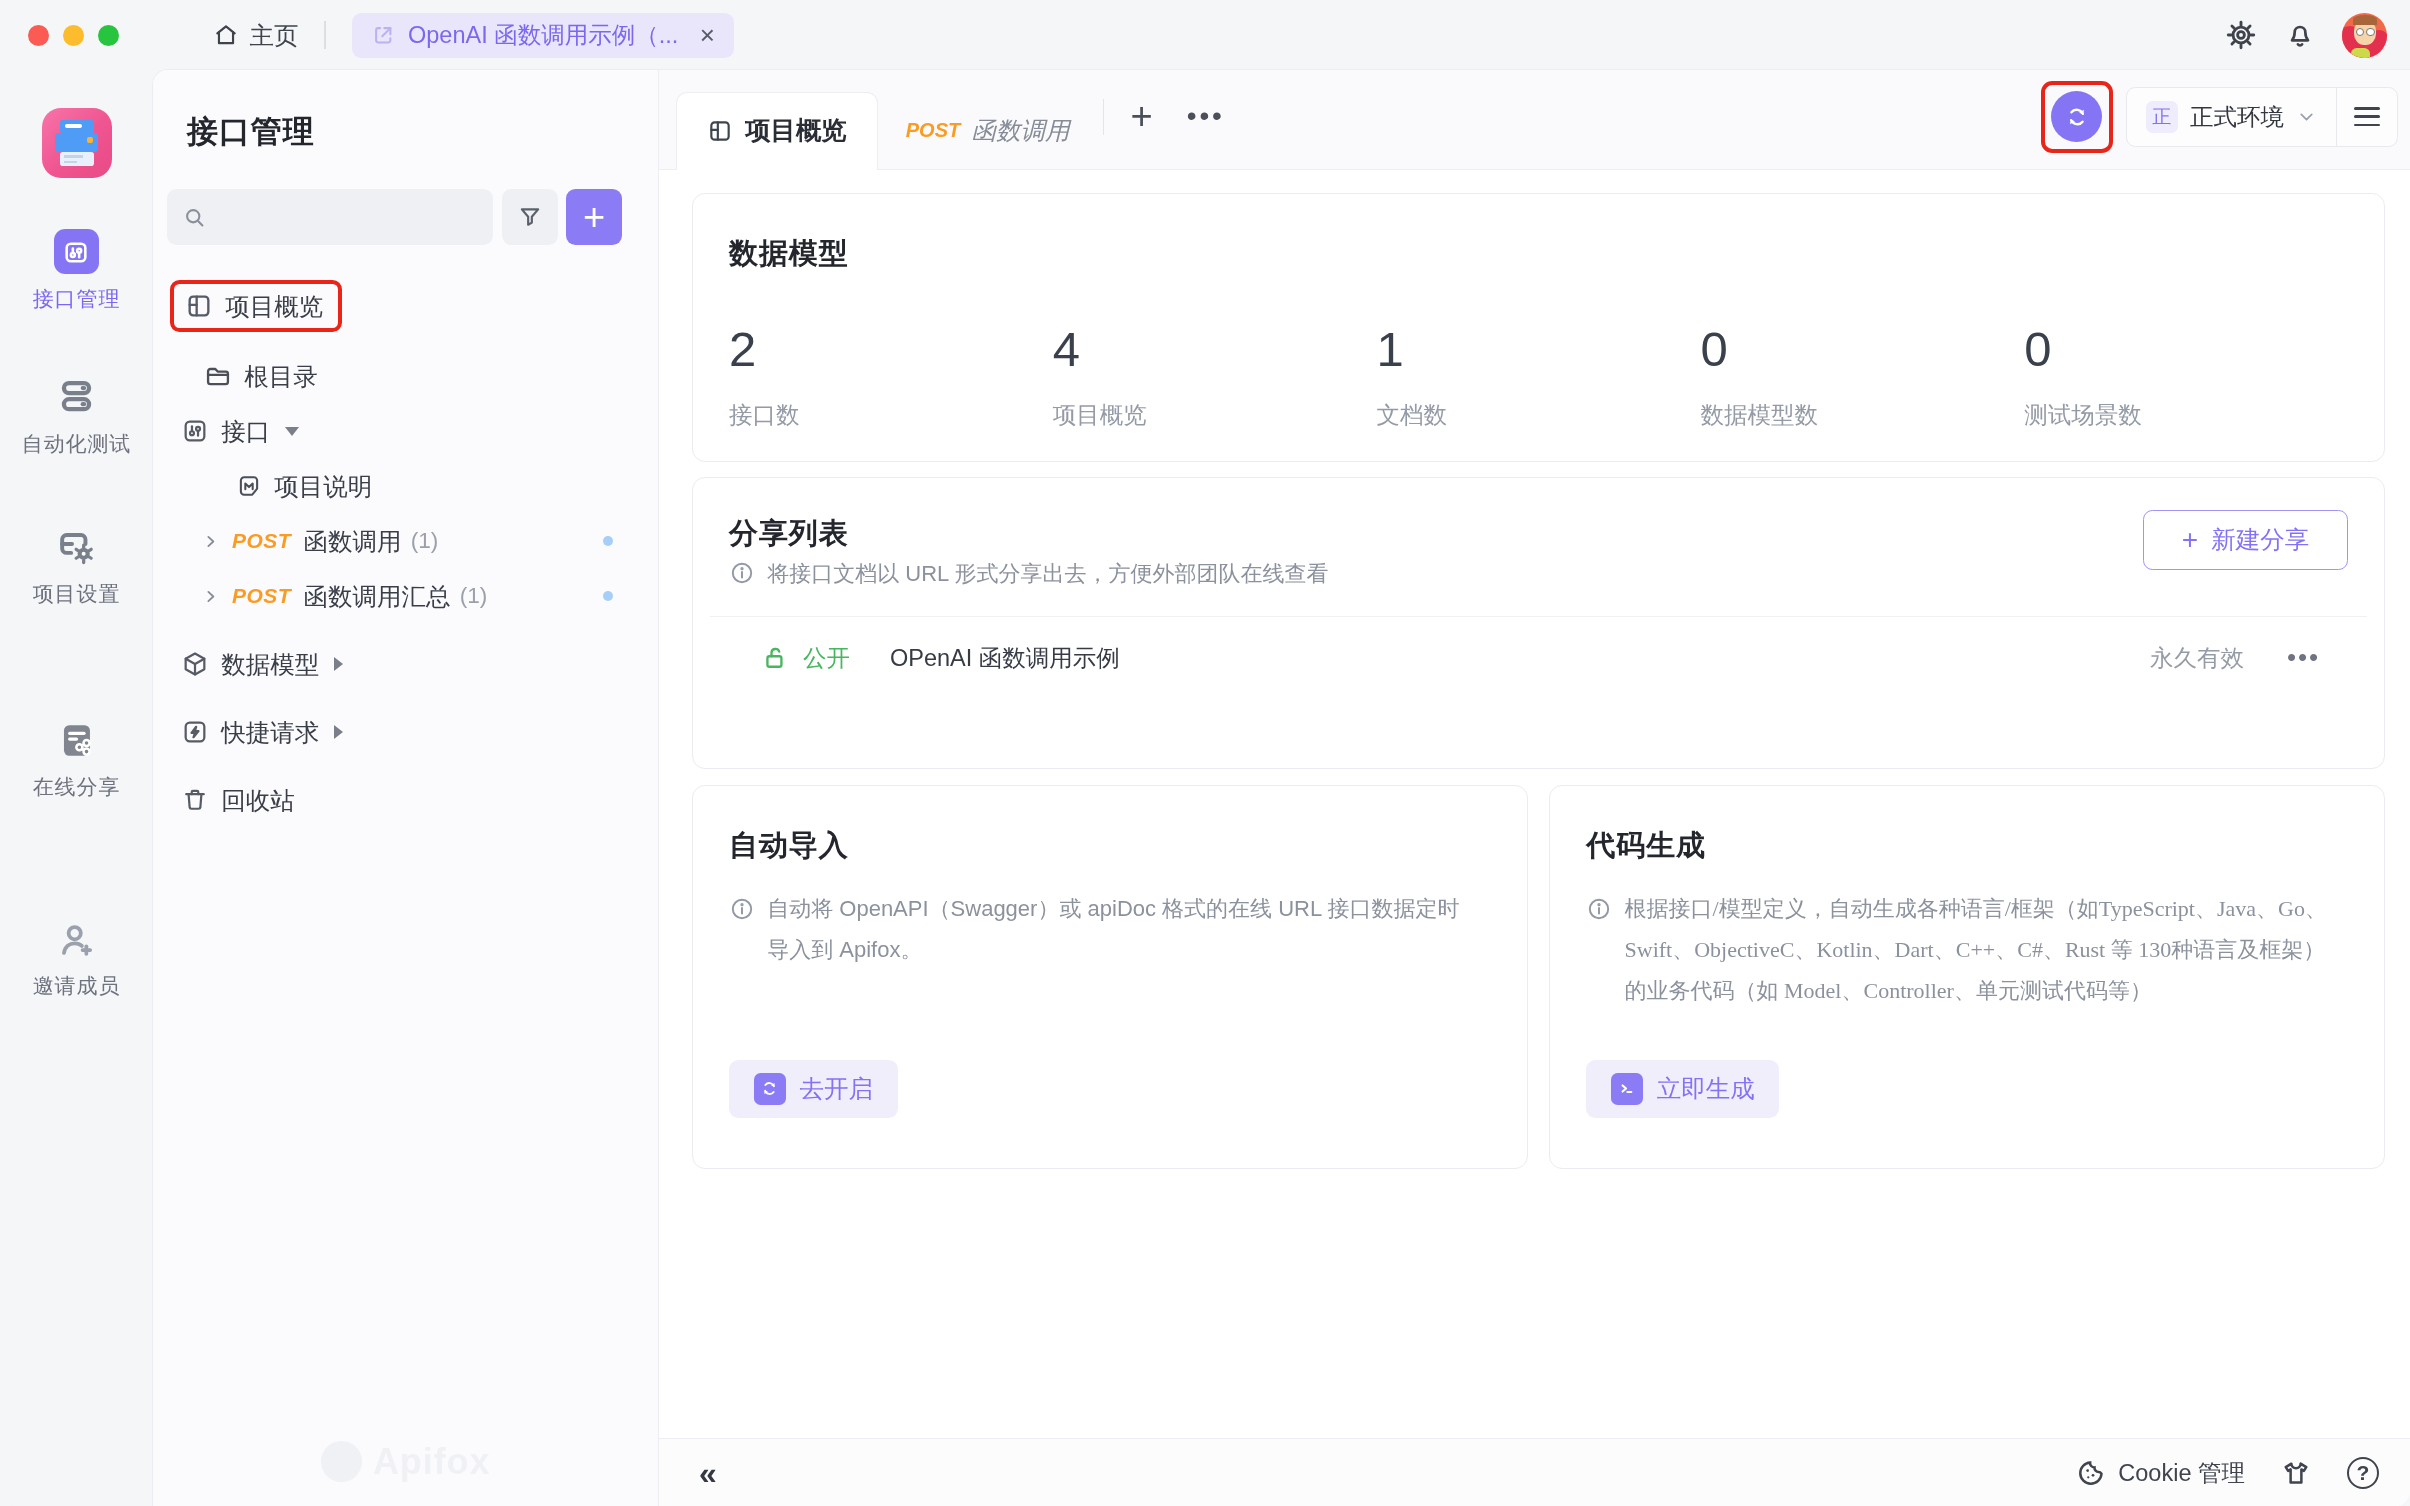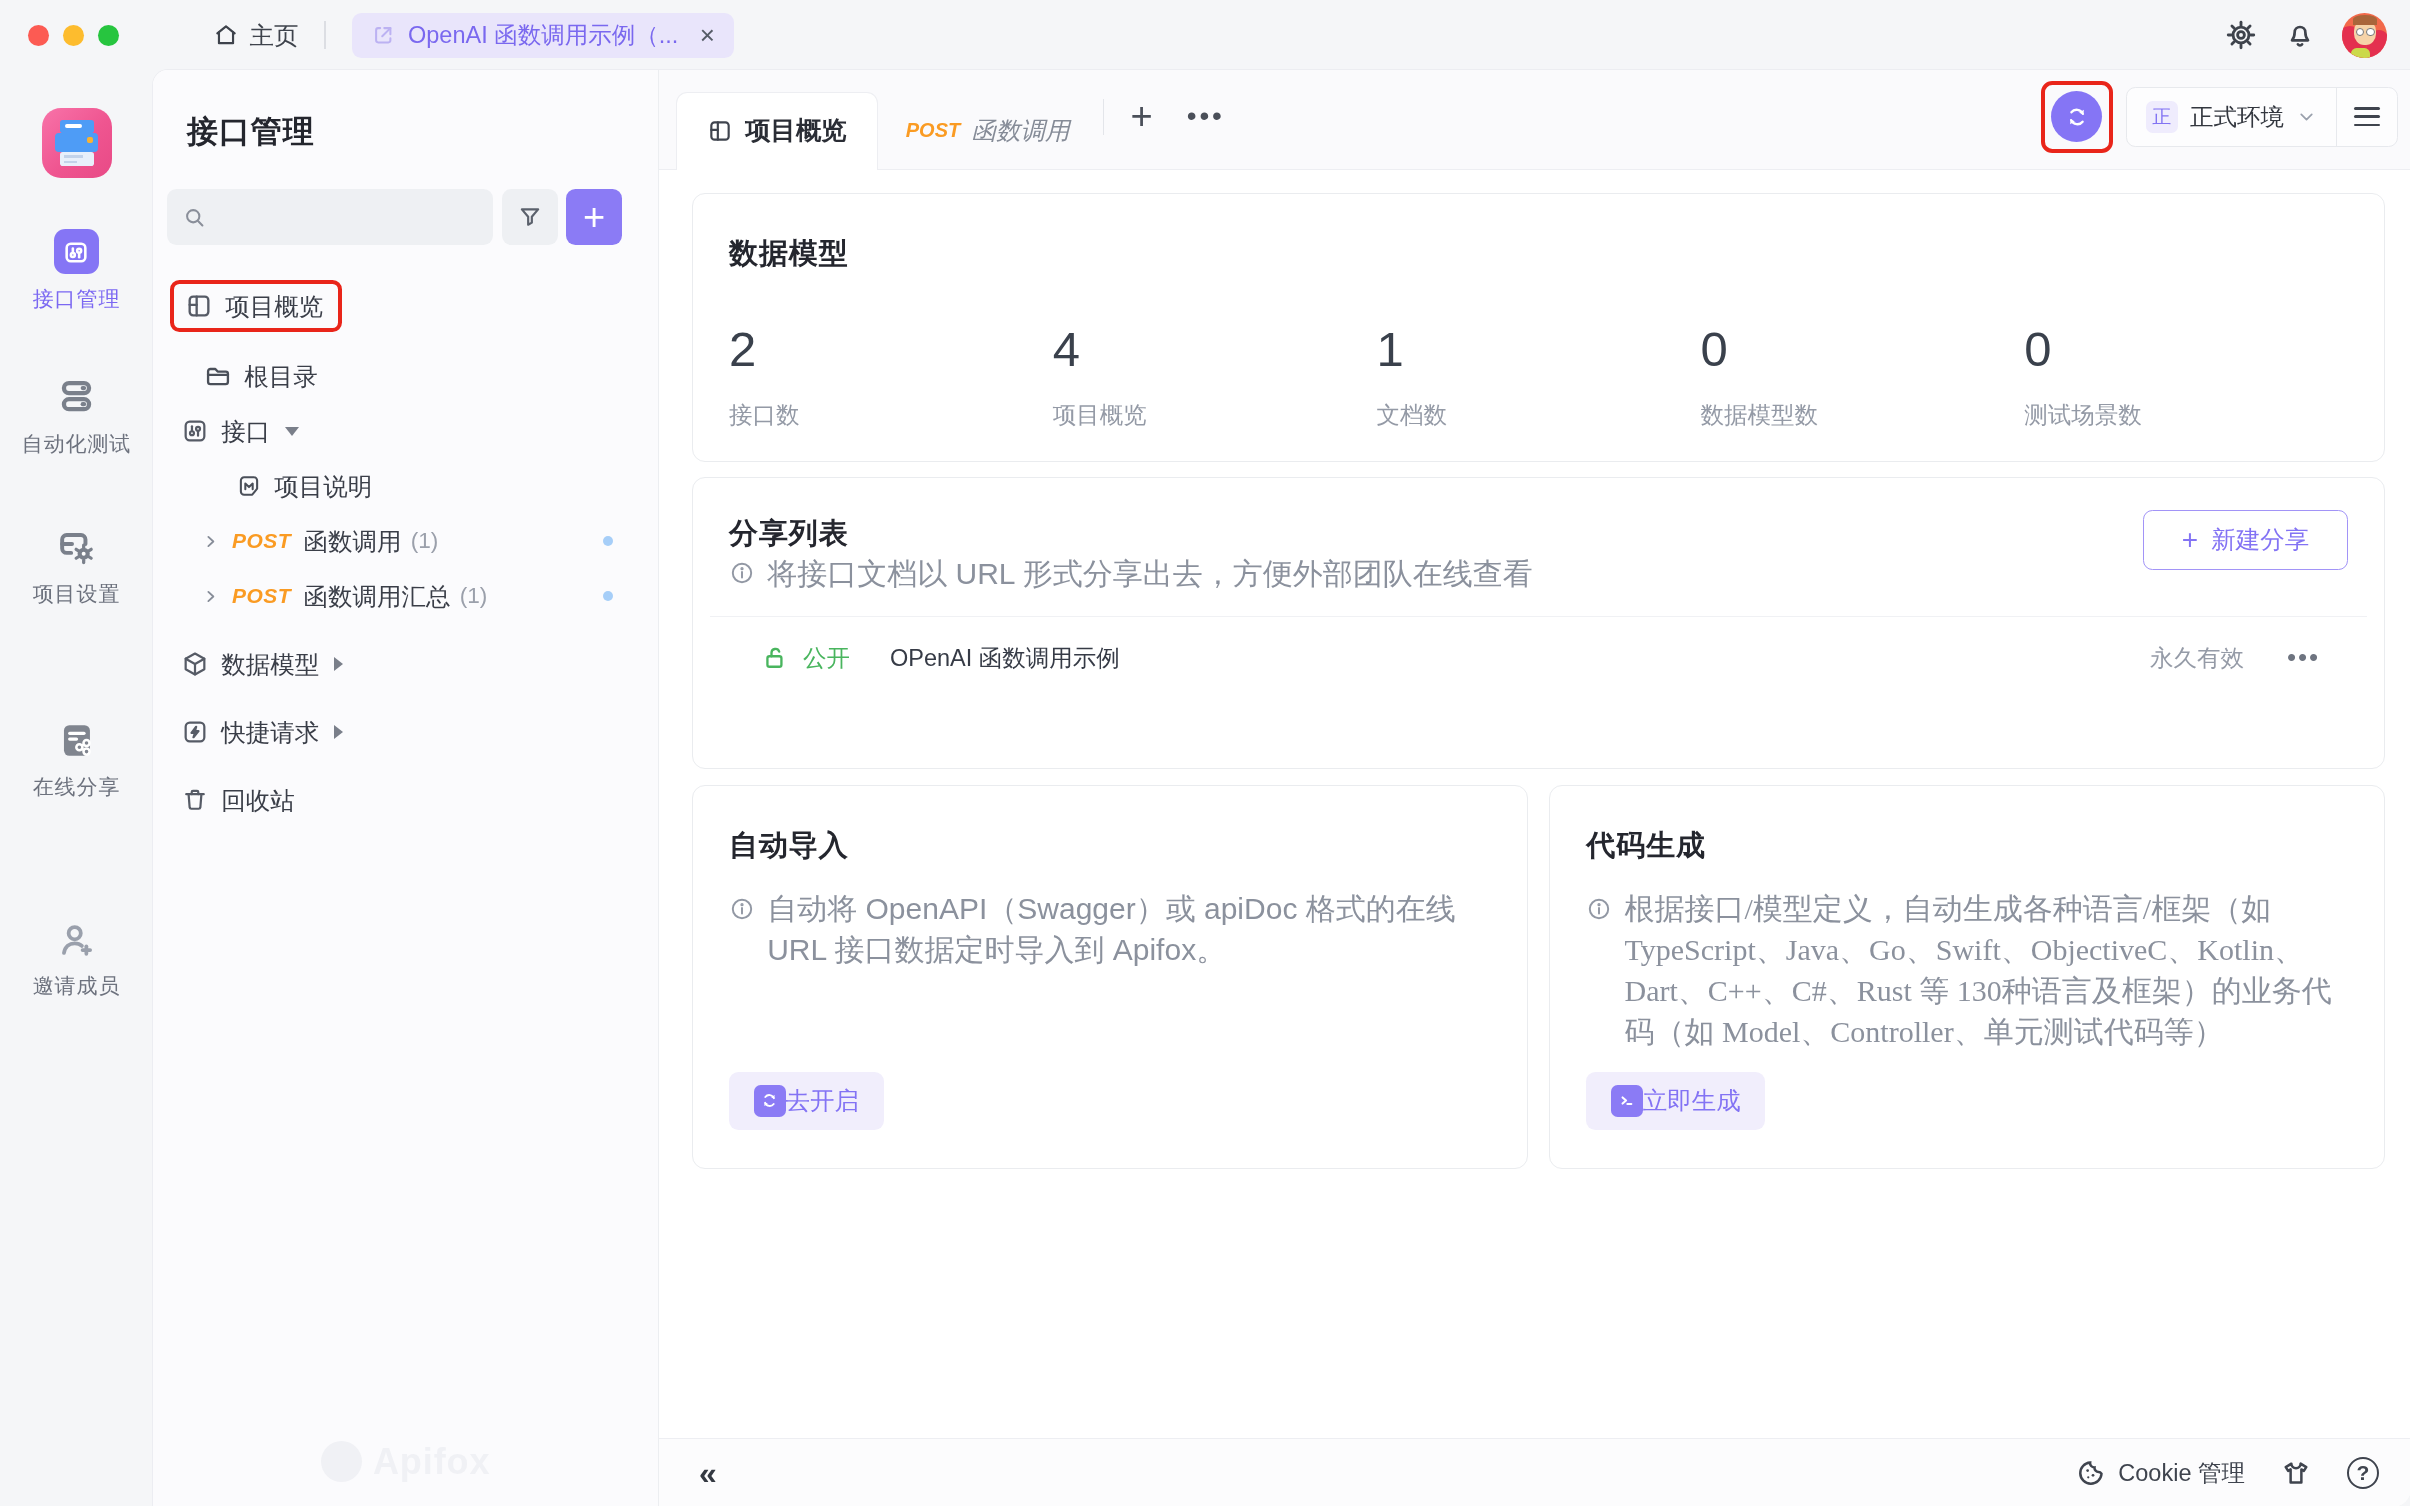--- a/index.html
+++ b/index.html
@@ -102,32 +102,32 @@
   .stats-card { height:269px; padding:40px 36px; }
   .stats-row { display:flex; margin-top:47px; }
   .stat { flex:1; }
   .stat .v { font-size:49px; font-weight:400; color:#3a414c; }
   .stat .l { font-size:23.5px; color:#949aa6; margin-top:22.6px; }
 
   .share-card { margin-top:15px; height:292px; padding:36px 0 0 0; }
   .share-head { display:flex; align-items:flex-start; justify-content:space-between; padding:0 36px; }
   .btn-outline { height:60px; min-width:205px; border:1.9px solid #a294f7; border-radius:9.4px; color:#8373f4; font-size:24.5px; display:flex; align-items:center; justify-content:center; gap:13px; background:#fff; margin-top:-3.8px; }
   .btn-outline .plus { font-size:28px; font-weight:300; line-height:1; }
-  .info-row { display:flex; align-items:flex-start; gap:12.2px; color:#8b919d; font-size:30px; line-height:41px; margin-top:15px; padding:0 36px; }
+  .info-row { display:flex; align-items:flex-start; gap:12.2px; color:#8b919d; font-size:22px; line-height:41px; margin-top:15px; padding:0 36px; }
   .info-row svg { margin-top:7.5px; flex:none; }
   .share-div { height:0.9px; background:#f0f1f4; margin:22.6px 17px 0 17px; }
   .share-row { height:81px; display:flex; align-items:center; padding:0 38px 0 68px; }
   .share-row .vis { color:#49b55e; font-size:23.5px; margin-left:14px; }
   .share-row .nm { color:#363b46; font-size:23.5px; margin-left:40px; }
   .share-row .exp { margin-left:auto; color:#959ba7; font-size:23.5px; }
   .share-row .more { color:#6e7480; font-size:26px; letter-spacing:1.9px; margin-left:43px; margin-right:26px; }
 
   .cards-row { display:flex; gap:21.7px; margin-top:16px; }
   .feature-card { flex:1; height:384px; padding:40px 36px; position:relative; }
-  .btn-soft { position:absolute; left:36px; bottom:38px; height:58px; background:#f1eefc; border-radius:9.4px; display:flex; align-items:center; padding:0 24.5px; font-size:24.5px; color:#8373f4; }
+  .btn-soft { position:absolute; left:36px; bottom:50px; height:58px; background:#f1eefc; border-radius:9.4px; display:flex; align-items:center; gap:14px; padding:0 24.5px; font-size:24.5px; color:#8373f4; }
   .mini-badge { width:32px; height:32px; border-radius:6.6px; background:#8b7bf5; display:flex; align-items:center; justify-content:center; }
 
   .main-footer { height:69px; border-top:0.9px solid #edeef2; background:#fcfcfd; display:flex; align-items:center; padding:0 32px 0 40px; }
   .collapse { font-size:32px; color:#343942; font-weight:bold; }
   .foot-right { margin-left:auto; display:flex; align-items:center; gap:36px; }
   .cookie-group { display:flex; align-items:center; gap:12.2px; color:#3f444e; font-size:23.5px; }
   .qmark { width:32px; height:32px; border-radius:50%; border:2.4px solid #3f444e; color:#3f444e; font-size:21px; font-weight:bold; display:flex; align-items:center; justify-content:center; }
 </style>
 </head>
 <body>

